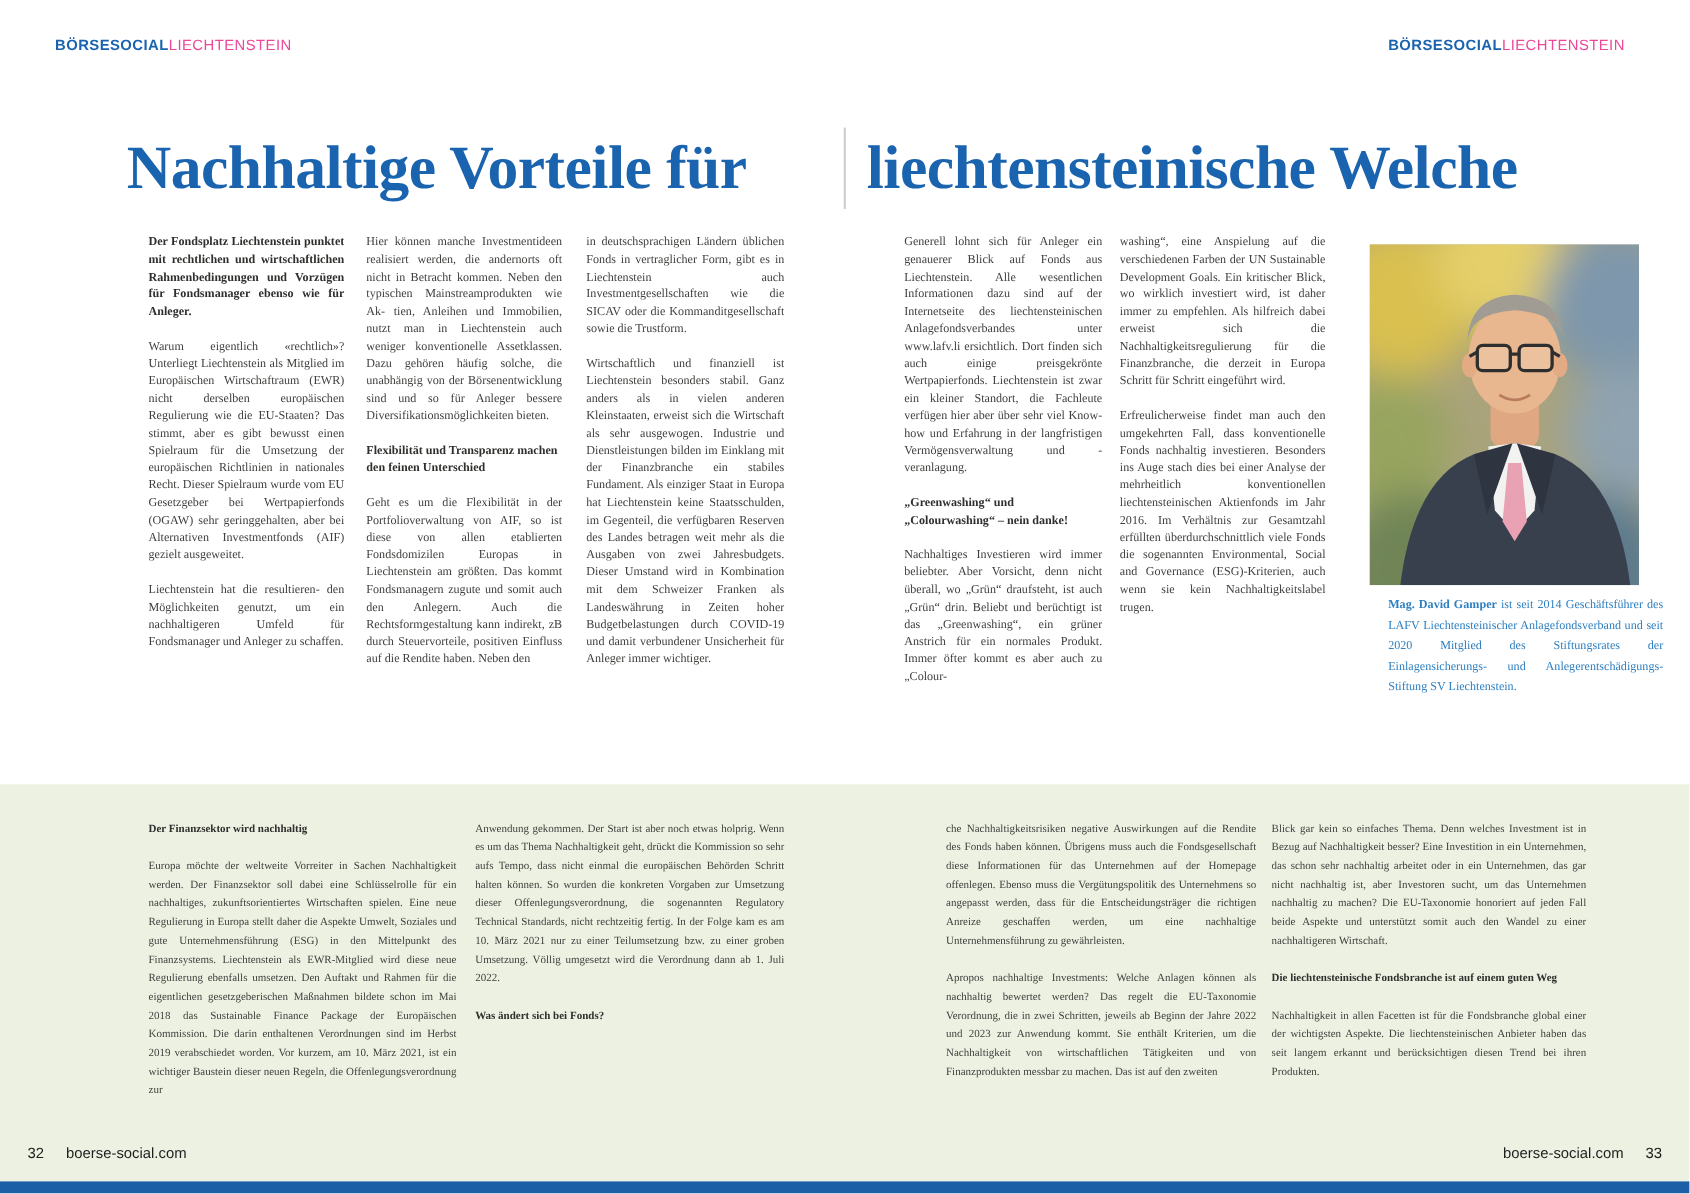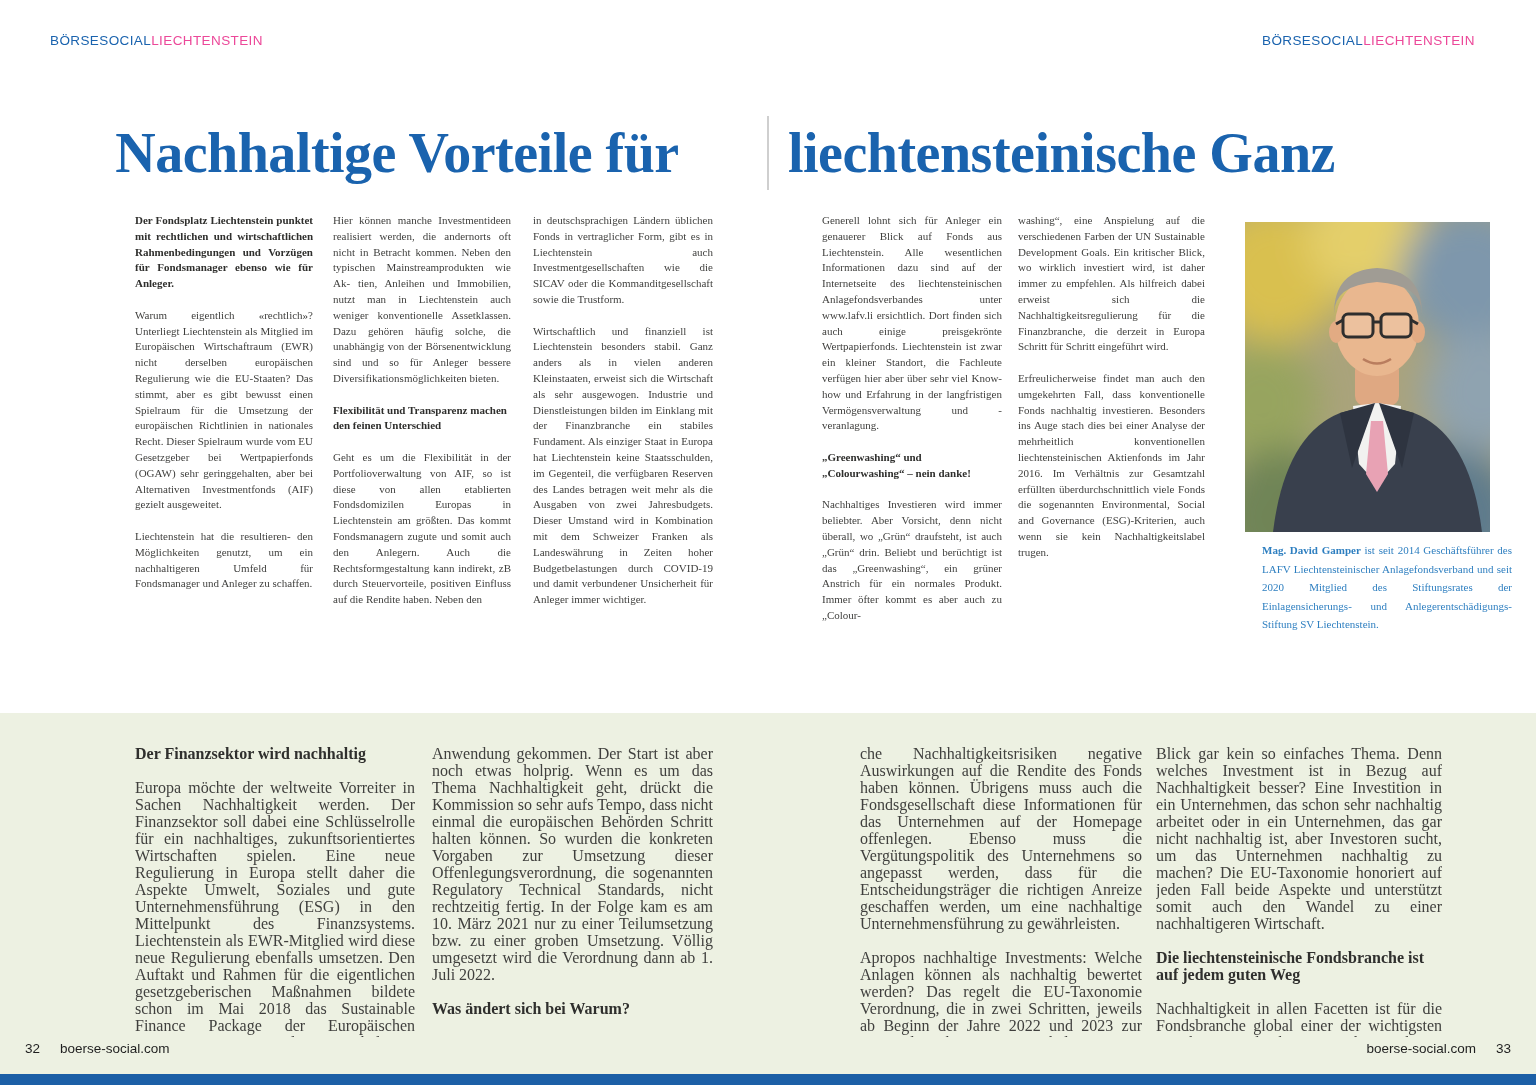--- a/index.html
+++ b/index.html
@@ -8,21 +8,21 @@
     position:relative;
     background:#ffffff;
     font-family:"Liberation Serif", serif;
     color:#3f3f3d;
     overflow:hidden;
   }
   
   .brand { position:absolute; top:33px; font-family:"Liberation Sans", sans-serif; font-size:13.5px; letter-spacing:.4px; white-space:nowrap; }
   .brand-left { left:50px; }
   .brand-right { left:1262px; }
-  .brand .b1 { color:#1a63ae; font-weight:400; }
+  .brand .b1 { color:#1a63ae; font-weight:700; }
   .brand .b2 { color:#ec4899; font-weight:400; }
 
   
   .headline { position:absolute; top:110px; height:86px; color:#1a63ae; font-weight:700; font-size:56px; letter-spacing:-0.5px; line-height:86px; white-space:nowrap; overflow:hidden; }
   .headline-left { left:40px; width:714px; text-align:center; }
   .headline-right { left:788px; width:708px; text-align:left; }
   .headline-divider { position:absolute; left:767px; top:116px; width:2px; height:74px; background:#cfcfcf; }
 
   
   .col { position:absolute; top:213px; height:452px; overflow:hidden; font-size:11px; line-height:15.8px; text-align:justify; }
@@ -35,21 +35,21 @@
   .lead { font-weight:700; color:#2f2f2d; }
   .subhead { font-weight:700; color:#2f2f2d; text-align:left; margin-bottom:15.8px; }
 
   
   .portrait { position:absolute; left:1245px; top:222px; width:245px; height:310px; overflow:hidden; }
   .caption { position:absolute; left:1245px; top:541px; width:250px; font-size:11px; line-height:18.5px; color:#2e7fc0; text-align:justify;margin-left:17px; }
   .caption .cap-name { font-weight:700; }
 
   
   .bottom-section { position:absolute; left:0; top:713px; width:1536px; height:361px; background:#edf1e2; }
-  .bcol { position:absolute; top:745px; height:292px; overflow:hidden; font-size:16px; line-height:17px; text-align:justify; }
+  .bcol { position:absolute; top:745px; height:292px; overflow:hidden; font-size:10px; line-height:17px; text-align:justify; }
   .b1c { left:135px; width:280px; }
   .b2c { left:432px; width:281px; }
   .b3c { left:860px; width:282px; }
   .b4c { left:1156px; width:286px; }
   .bcol p { margin-bottom:17px; }
   .bsubhead { font-weight:700; color:#2f2f2d; text-align:left; margin-bottom:17px; }
 
   
   .footer { position:absolute; top:1041px; font-family:"Liberation Sans", sans-serif; font-size:13.5px; color:#1f1f1f; display:flex; gap:20px; align-items:flex-start; }
   .footer-left { left:25px; }
@@ -61,21 +61,21 @@
 
 <div class="brand brand-left">
   <span class="b1">BÖRSESOCIAL</span><span class="b2">LIECHTENSTEIN</span>
 </div>
 <div class="brand brand-right">
   <span class="b1">BÖRSESOCIAL</span><span class="b2">LIECHTENSTEIN</span>
 </div>
 
 <div class="headline headline-left">Nachhaltige Vorteile für</div>
 <div class="headline-divider"></div>
-<div class="headline headline-right">liechtensteinische Ganz</div>
+<div class="headline headline-right">liechtensteinische Welche</div>
 
 <div class="col c1">
   <p class="lead">Der Fondsplatz Liechtenstein punktet mit rechtlichen und wirtschaftlichen Rahmenbedingungen und Vorzügen für Fondsmanager ebenso wie für Anleger.</p>
   <p>Warum eigentlich «rechtlich»? Unterliegt Liechtenstein als Mitglied im Europäischen Wirtschaftraum (EWR) nicht derselben europäischen Regulierung wie die EU-Staaten? Das stimmt, aber es gibt bewusst einen Spielraum für die Umsetzung der europäischen Richtlinien in nationales Recht. Dieser Spielraum wurde vom EU Gesetzgeber bei Wertpapierfonds (OGAW) sehr geringgehalten, aber bei Alternativen Investmentfonds (AIF) gezielt ausgeweitet.</p>
   <p>Liechtenstein hat die resultieren- den Möglichkeiten genutzt, um ein nachhaltigeren Umfeld für Fondsmanager und Anleger zu schaffen.</p>
 </div>
 <div class="col c2">
   <p>Hier können manche Investmentideen realisiert werden, die andernorts oft nicht in Betracht kommen. Neben den typischen Mainstreamprodukten wie Ak- tien, Anleihen und Immobilien, nutzt man in Liechtenstein auch weniger konventionelle Assetklassen. Dazu gehören häufig solche, die unabhängig von der Börsenentwicklung sind und so für Anleger bessere Diversifikationsmöglichkeiten bieten.</p>
   <p class="subhead">Flexibilität und Transparenz machen den feinen Unterschied</p>
   <p>Geht es um die Flexibilität in der Portfolioverwaltung von AIF, so ist diese von allen etablierten Fondsdomizilen Europas in Liechtenstein am größten. Das kommt Fondsmanagern zugute und somit auch den Anlegern. Auch die Rechtsformgestaltung kann indirekt, zB durch Steuervorteile, positiven Einfluss auf die Rendite haben. Neben den</p>
@@ -139,29 +139,29 @@
 </div>
 
 <div class="bottom-section"></div>
 
 <div class="bcol b1c">
   <p class="bsubhead">Der Finanzsektor wird nachhaltig</p>
   <p>Europa möchte der weltweite Vorreiter in Sachen Nachhaltigkeit werden. Der Finanzsektor soll dabei eine Schlüsselrolle für ein nachhaltiges, zukunftsorientiertes Wirtschaften spielen. Eine neue Regulierung in Europa stellt daher die Aspekte Umwelt, Soziales und gute Unternehmensführung (ESG) in den Mittelpunkt des Finanzsystems. Liechtenstein als EWR-Mitglied wird diese neue Regulierung ebenfalls umsetzen. Den Auftakt und Rahmen für die eigentlichen gesetzgeberischen Maßnahmen bildete schon im Mai 2018 das Sustainable Finance Package der Europäischen Kommission. Die darin enthaltenen Verordnungen sind im Herbst 2019 verabschiedet worden. Vor kurzem, am 10. März 2021, ist ein wichtiger Baustein dieser neuen Regeln, die Offenlegungsverordnung zur</p>
 </div>
 <div class="bcol b2c">
   <p>Anwendung gekommen. Der Start ist aber noch etwas holprig. Wenn es um das Thema Nachhaltigkeit geht, drückt die Kommission so sehr aufs Tempo, dass nicht einmal die europäischen Behörden Schritt halten können. So wurden die konkreten Vorgaben zur Umsetzung dieser Offenlegungsverordnung, die sogenannten Regulatory Technical Standards, nicht rechtzeitig fertig. In der Folge kam es am 10. März 2021 nur zu einer Teilumsetzung bzw. zu einer groben Umsetzung. Völlig umgesetzt wird die Verordnung dann ab 1. Juli 2022.</p>
-  <p class="bsubhead">Was ändert sich bei Warum?</p>
+  <p class="bsubhead">Was ändert sich bei Fonds?</p>
 </div>
 <div class="bcol b3c">
   <p>che Nachhaltigkeitsrisiken negative Auswirkungen auf die Rendite des Fonds haben können. Übrigens muss auch die Fondsgesellschaft diese Informationen für das Unternehmen auf der Homepage offenlegen. Ebenso muss die Vergütungspolitik des Unternehmens so angepasst werden, dass für die Entscheidungsträger die richtigen Anreize geschaffen werden, um eine nachhaltige Unternehmensführung zu gewährleisten.</p>
   <p>Apropos nachhaltige Investments: Welche Anlagen können als nachhaltig bewertet werden? Das regelt die EU-Taxonomie Verordnung, die in zwei Schritten, jeweils ab Beginn der Jahre 2022 und 2023 zur Anwendung kommt. Sie enthält Kriterien, um die Nachhaltigkeit von wirtschaftlichen Tätigkeiten und von Finanzprodukten messbar zu machen. Das ist auf den zweiten</p>
 </div>
 <div class="bcol b4c">
   <p>Blick gar kein so einfaches Thema. Denn welches Investment ist in Bezug auf Nachhaltigkeit besser? Eine Investition in ein Unternehmen, das schon sehr nachhaltig arbeitet oder in ein Unternehmen, das gar nicht nachhaltig ist, aber Investoren sucht, um das Unternehmen nachhaltig zu machen? Die EU-Taxonomie honoriert auf jeden Fall beide Aspekte und unterstützt somit auch den Wandel zu einer nachhaltigeren Wirtschaft.</p>
-  <p class="bsubhead">Die liechtensteinische Fondsbranche ist auf jedem guten Weg</p>
+  <p class="bsubhead">Die liechtensteinische Fondsbranche ist auf einem guten Weg</p>
   <p>Nachhaltigkeit in allen Facetten ist für die Fondsbranche global einer der wichtigsten Aspekte. Die liechtensteinischen Anbieter haben das seit langem erkannt und berücksichtigen diesen Trend bei ihren Produkten.</p>
 </div>
 
 <div class="footer footer-left">
   <span>32</span>
   <span>boerse-social.com</span>
 </div>
 <div class="footer footer-right">
   <span>boerse-social.com</span>
   <span>33</span>

